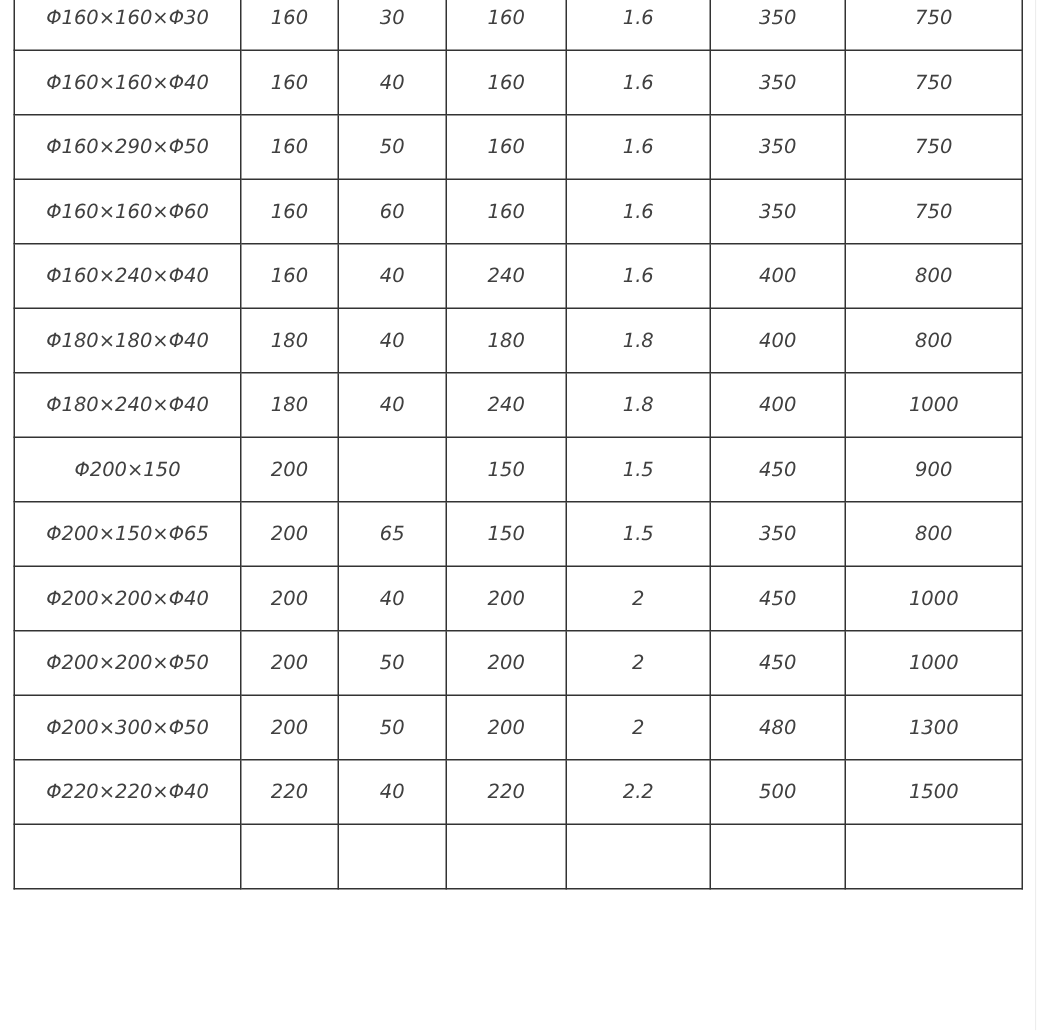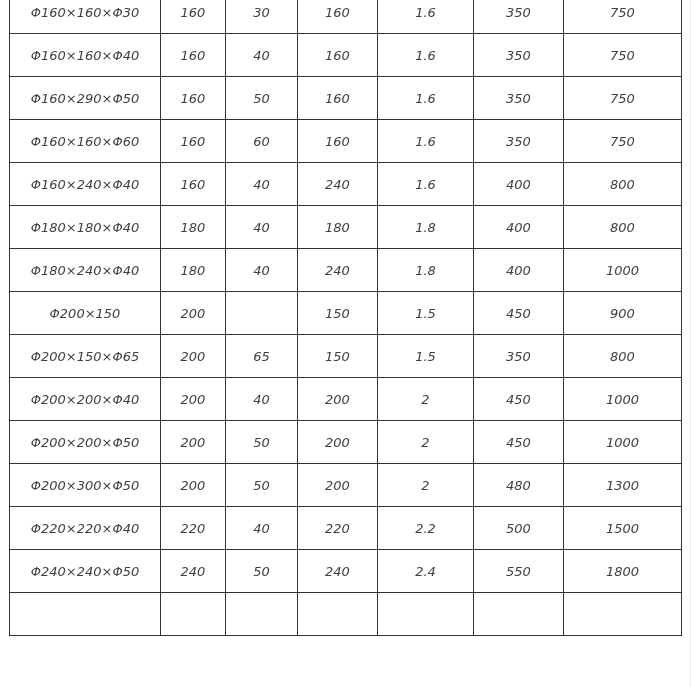--- a/index.html
+++ b/index.html
@@ -172,29 +172,20 @@
         <tr>
           <td>Φ220×220×Φ40</td>
           <td>220</td>
           <td>40</td>
           <td>220</td>
           <td>2.2</td>
           <td>500</td>
           <td>1500</td>
         </tr>
         <tr>
-          <td>Φ240×240×Φ50</td>
-          <td>240</td>
-          <td>50</td>
-          <td>240</td>
-          <td>2.4</td>
-          <td>550</td>
-          <td>1800</td>
-        </tr>
-        <tr>
           <td></td>
           <td></td>
           <td></td>
           <td></td>
           <td></td>
           <td></td>
           <td></td>
         </tr>
       </tbody>
   </table>

